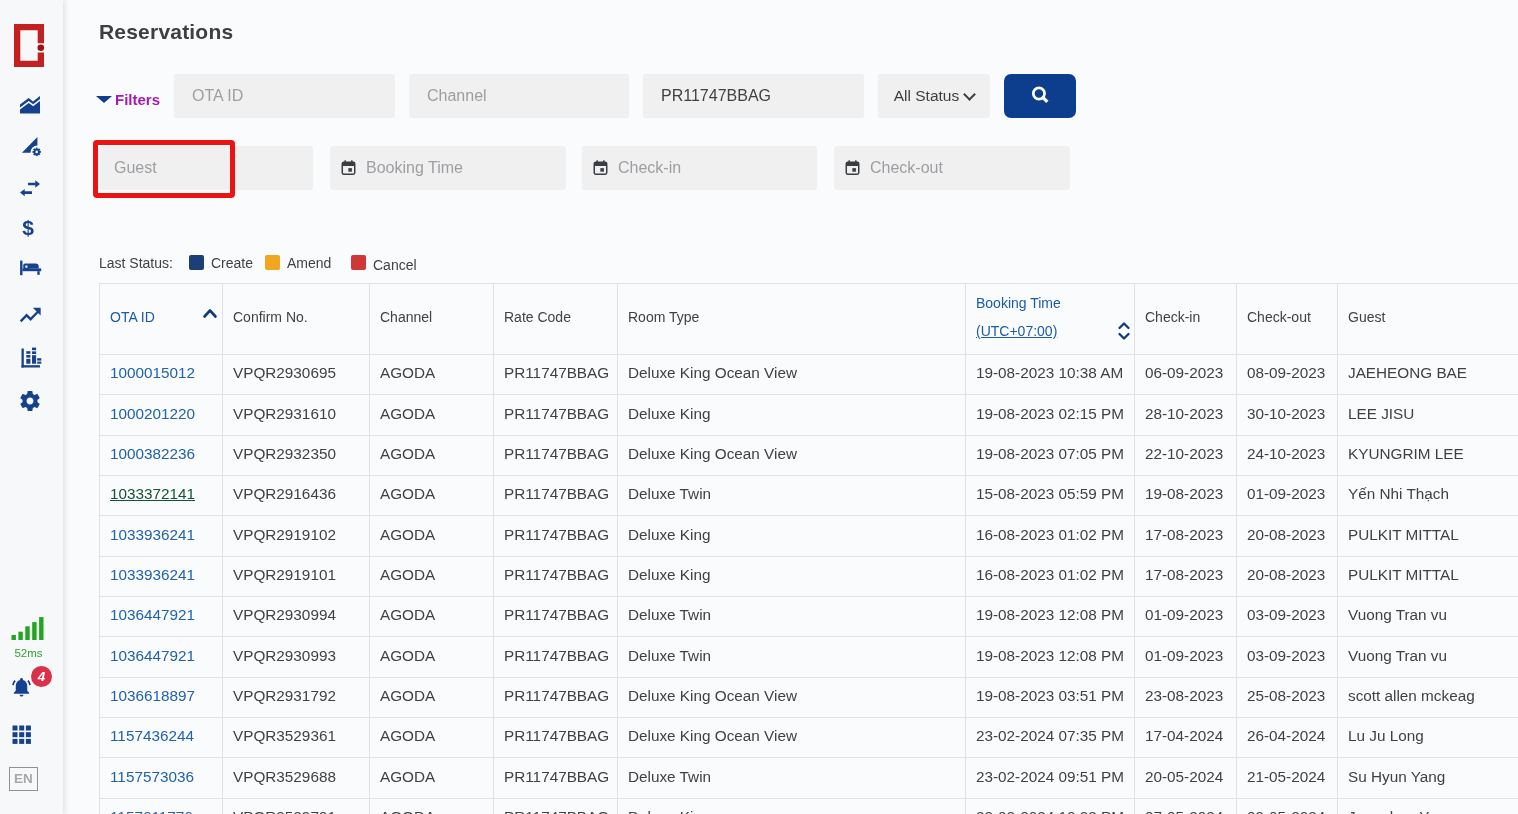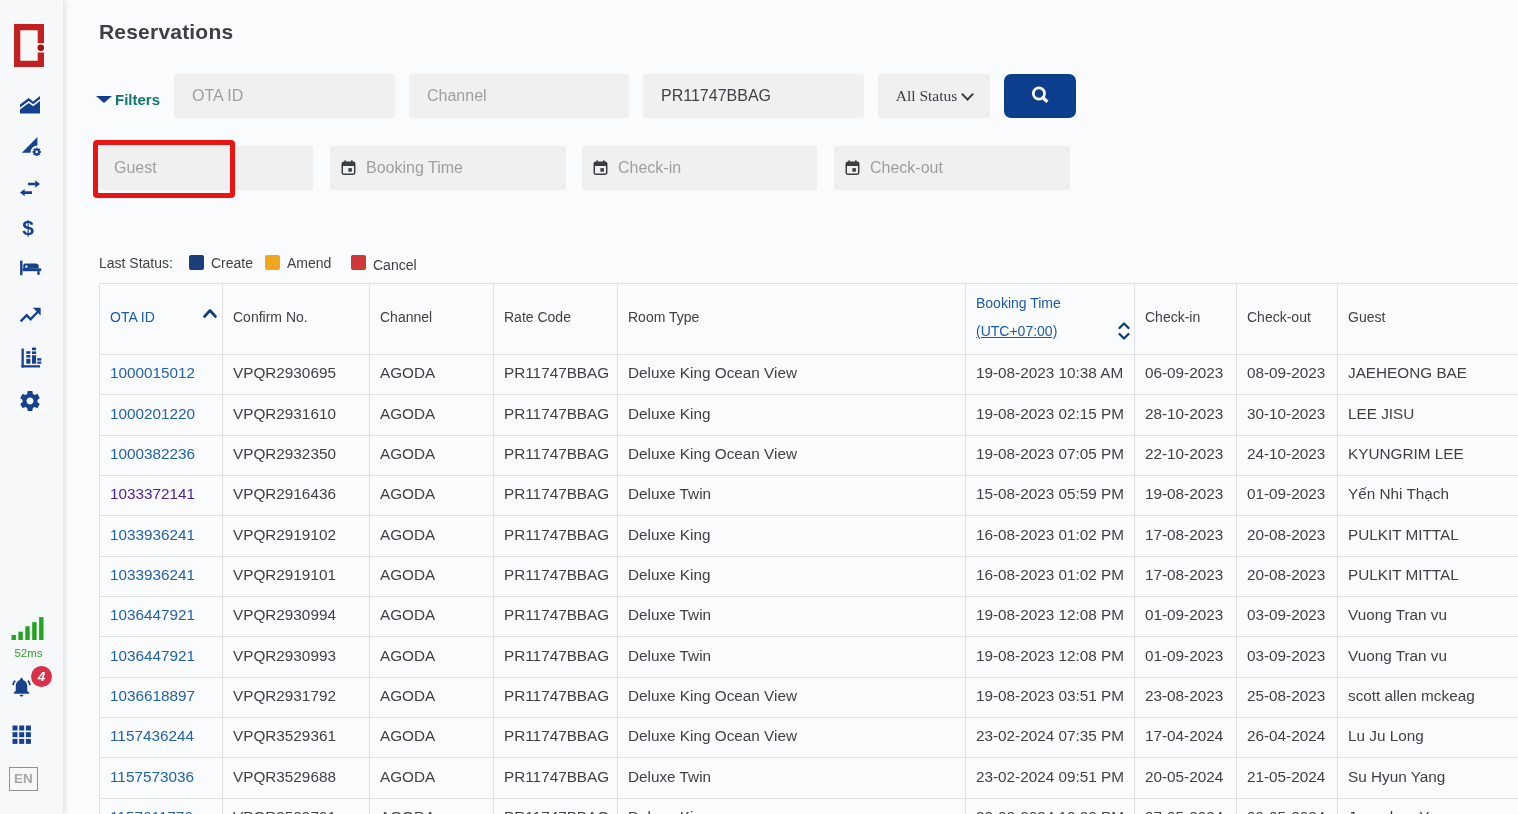--- a/index.html
+++ b/index.html
@@ -17,30 +17,30 @@
   background:#f7f8f9;
   box-shadow:2px 0 5px rgba(0,0,0,0.10);
   z-index:5;
 }
 .sicon { position:absolute; width:24px; height:24px; left:18px; }
 
 h1.title {
   position:absolute; left:99px; top:20px;
   font-size:21px; font-weight:bold; color:#3c4043; letter-spacing:0.2px;
 }
-#filters-label { position:absolute; left:96px; top:91px; color:#0f766e; font-weight:bold; font-size:15px;text-align:center; }
+#filters-label { position:absolute; left:96px; top:91px; color:#a21caf; font-weight:bold; font-size:15px;text-align:center; }
 #filters-label .tri { display:inline-block; width:0; height:0; border-left:8px solid transparent; border-right:8px solid transparent; border-top:7.5px solid #103e8a; margin-right:3px; vertical-align:2px;}
 .inp {
   position:absolute; height:44px; background:#f0f0f1; border-radius:3px;
   font-size:16px; color:#9c9ea1; line-height:44px; padding-left:18px;
 }
 .inp.filled { color:#3f4245; }
 .inp.dt { padding-left:10px; }
 .inp .cal { display:inline-block; vertical-align:-3.5px; margin-right:9px; }
-#allstatus { position:absolute; left:878px; top:74px; width:112px; height:44px; background:#f0f0f1; border-radius:3px; font-size:15.5px; color:#3a3d41; line-height:44px; text-align:center;font-family:Liberation Serif, serif; }
+#allstatus { position:absolute; left:878px; top:74px; width:112px; height:44px; background:#f0f0f1; border-radius:3px; font-size:15.5px; color:#3a3d41; line-height:44px; text-align:center; }
 #allstatus .chev { display:inline-block; width:9px; height:9px; border-right:2.2px solid #3a3d41; border-bottom:2.2px solid #3a3d41; transform:rotate(45deg); vertical-align:2px; margin-left:6px;}
 #searchbtn { position:absolute; left:1004px; top:74px; width:72px; height:44px; background:#0d3e8d; border-radius:7px; }
 #redbox { position:absolute; left:93px; top:140px; width:142px; height:58px; border:5px solid #ec1313; border-radius:4px; z-index:4; }
 
 #legend { position:absolute; left:99px; top:254px; font-size:14px; color:#3f4245; } #legend span { white-space:nowrap; }
 #legend .sq { display:inline-block; width:15px; height:15px; border-radius:2px; }
 
 #tbl {
   position:absolute; left:99px; top:283px;
   border-collapse:collapse; table-layout:fixed; width:1540px;
@@ -48,21 +48,21 @@
 }
 #tbl th, #tbl td {
   border:1px solid #e1e1e1; padding:0 0 3px 10px; text-align:left;
   font-weight:normal; overflow:hidden; white-space:nowrap;
 }
 #tbl thead tr { height:71px; }
 #tbl tbody tr { height:40.35px; }
 #tbl th { font-size:14px; color:#3f4245; padding-bottom:4px; }
 #tbl th.bluehead { color:#1c5ba7; }
 #tbl td.link { color:#2162ab; }
-#tbl td.linko { color:#4c1d95; }
+#tbl td.linko { color:#14532d;text-decoration:underline; }
 </style>
 </head>
 <body>
 
 <div id="sidebar">
 
   <svg class="abs" style="left:13px;top:23px;" width="32" height="45" viewBox="0 0 32 45">
     <path d="M1 1 H31 V20.3 H24.7 V7.3 H7.3 V37.7 H24.7 V29.4 H31 V44 H1 Z" fill="#c32121"></path>
     <circle cx="27.8" cy="24.8" r="3.3" fill="#a01212"></circle>
   </svg>

